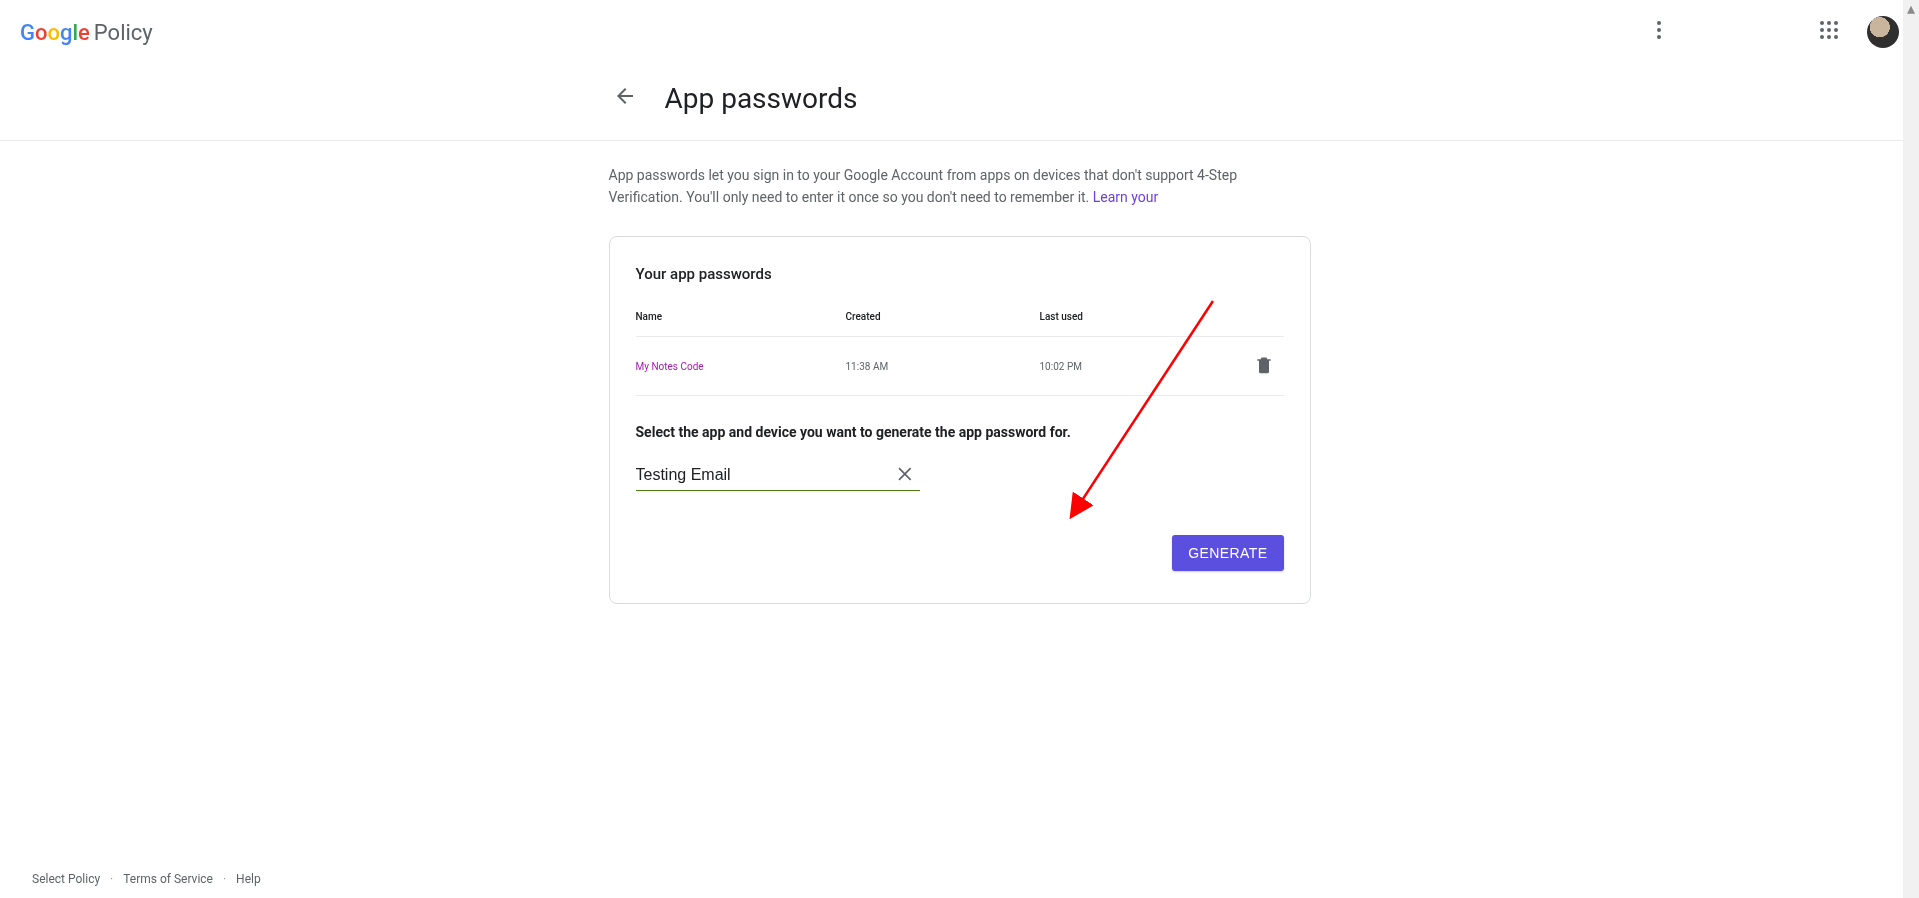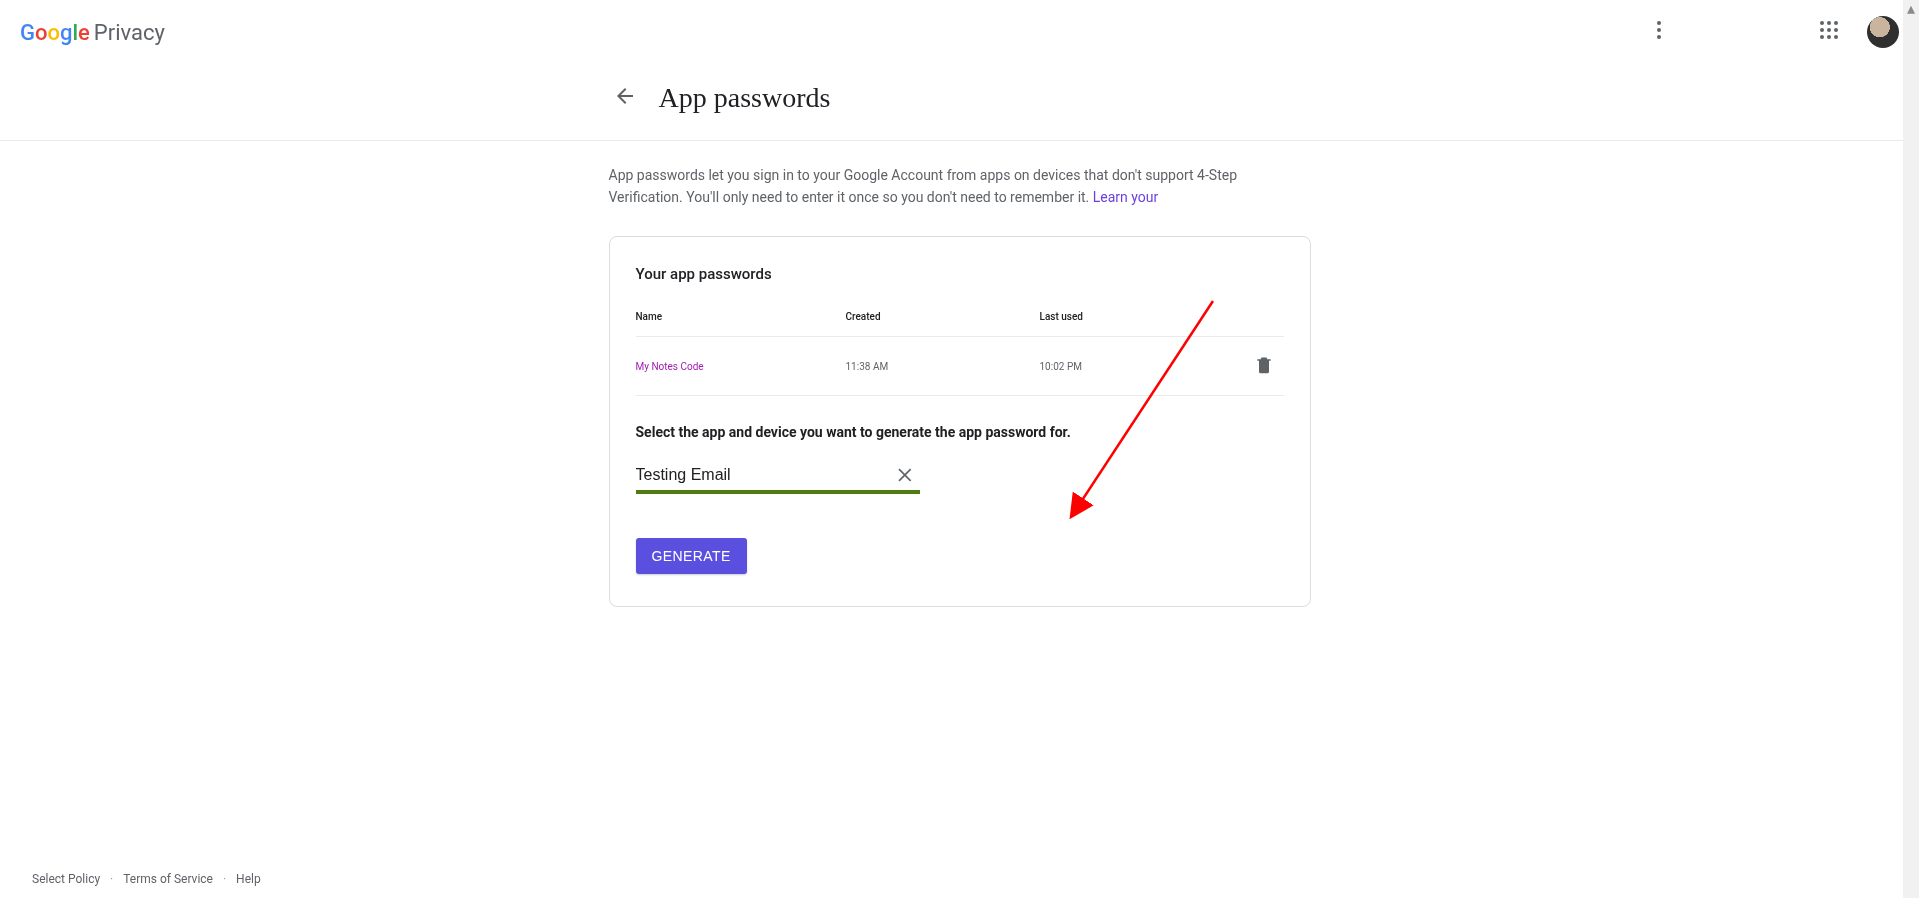--- a/index.html
+++ b/index.html
@@ -54,22 +54,21 @@
       cursor: pointer;
     }
 
     
     .title-row {
       display: flex;
       align-items: center;
       max-width: 702px;
       margin: 0 auto;
       padding: 14px 0 22px 0;
-      gap: 14px;
-      font-family: Liberation Serif, serif;
+      gap: 20px;
     }
     .back {
       width: 40px; height: 40px; border-radius: 50%;
       display:flex; align-items:center; justify-content:center;
       margin-left: -4px; color:#5f6368; cursor:pointer;
     }
     .back svg { width:24px; height:24px; fill: currentColor; }
     h1.page-title { font-size: 28px; font-weight: 400; }
 
     hr.divider { border: none; border-top: 1px solid #e8eaed; }
@@ -108,36 +107,36 @@
     .trow .name { color:#a21caf; }
     .trash { color:#5f6368; cursor:pointer; justify-self:end; padding-right: 10px; }
     .trash svg { width:20px; height:20px; fill: currentColor; }
 
     .select-label { font-size: 14px; font-weight: 700; margin: 28px 0 20px 0; }
 
     .input-row { display:flex; align-items:center; }
     .text-input {
       width: 284px;
       border: none;
-      border-bottom: 4px solid #4d7c0f;
+      border-bottom: 1px solid #4d7c0f;
       font-size: 16px;
       padding: 6px 28px 6px 0;
       background: transparent;
       color:#202124;
     }
     .clear-x {
       margin-left: -26px;
       color:#5f6368;
       cursor:pointer;
       width:24px; height:24px;
       display:flex; align-items:center; justify-content:center;
     }
     .clear-x svg { width:20px; height:20px; fill: currentColor; }
 
-    .actions { display:flex; justify-content:flex-start; margin-top: 44px; }
+    .actions { display:flex; justify-content:flex-end; margin-top: 44px; }
     .generate-btn {
       background:#5b4fe0;
       color:#fff;
       border:none;
       border-radius:3px;
       padding: 10px 16px;
       font-size: 14px;
       letter-spacing: .4px;
       font-weight: 500;
       cursor:pointer;
@@ -178,21 +177,21 @@
 <body>
 
 <div class="topbar">
   <div class="logo">
     <span class="g1">G</span>
       <span class="o1">o</span>
       <span class="o2">o</span>
       <span class="g2">g</span>
       <span class="l">l</span>
       <span class="e">e</span>
-    <span class="account">Privacy</span>
+    <span class="account">Policy</span>
   </div>
   <div class="spacer"></div>
   <div class="iconbtn more-wrap">
     <span>
       <svg viewBox="0 0 24 24">
           <circle cx="12" cy="5" r="2"></circle>
           <circle cx="12" cy="12" r="2"></circle>
           <circle cx="12" cy="19" r="2"></circle>
         </svg>
     </span>

